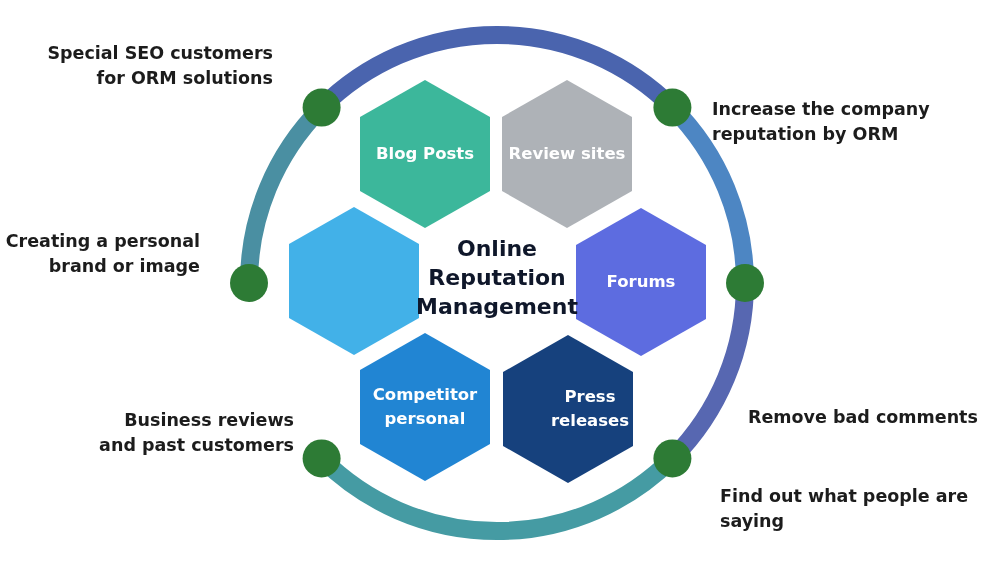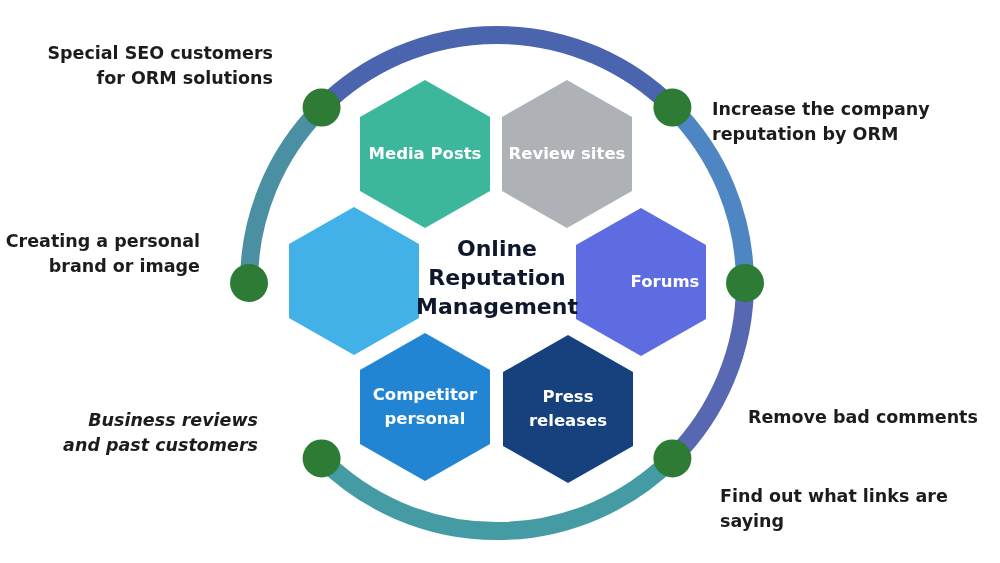--- a/index.html
+++ b/index.html
@@ -56,35 +56,35 @@
     <circle cx="249" cy="283" r="19" fill="#2d7b35"></circle>
 
     <polygon points="425,80 490,117 490,191 425,228 360,191 360,117" fill="#3cb79b"></polygon>
     <polygon points="567,80 632,117 632,191 567,228 502,191 502,117" fill="#aeb2b7"></polygon>
     <polygon points="354,207 419,244 419,318 354,355 289,318 289,244" fill="#42b1e8"></polygon>
     <polygon points="641,208 706,245 706,319 641,356 576,319 576,245" fill="#5d6ce0"></polygon>
     <polygon points="425,333 490,370 490,444 425,481 360,444 360,370" fill="#2185d3"></polygon>
     <polygon points="568,335 633,372 633,446 568,483 503,446 503,372" fill="#16417d"></polygon>
   </svg>
 
-  <div class="hex-label" style="left:360px;top:80px;">Media Posts</div>
+  <div class="hex-label" style="left:360px;top:80px;">Blog Posts</div>
   <div class="hex-label" style="left:502px;top:80px;">Review sites</div>
-  <div class="hex-label" style="left:576px;top:208px;padding-left:24px;">Forums</div>
+  <div class="hex-label" style="left:576px;top:208px;">Forums</div>
   <div class="hex-label" style="left:360px;top:333px;">Competitor
 personal</div>
-  <div class="hex-label" style="left:503px;top:335px;">Press releases</div>
+  <div class="hex-label" style="left:503px;top:335px;padding-left:22px;">Press releases</div>
 
   <div id="center-title">Online
 Reputation
 Management</div>
 
   <div class="callout right" style="right:727px;top:41px;">Special SEO customers
 for ORM solutions</div>
   <div class="callout left" style="left:712px;top:61px;">Increase the company
 reputation by ORM</div>
   <div class="callout right" style="right:800px;top:229px;">Creating a personal
 brand or image</div>
   <div class="callout left" style="left:748px;top:369px;">Remove bad comments</div>
-  <div class="callout right" style="right:742px;top:408px;font-style:italic;">Business reviews
+  <div class="callout right" style="right:706px;top:408px;">Business reviews
 and past customers</div>
-  <div class="callout left" style="left:720px;top:448px;">Find out what links are saying</div>
+  <div class="callout left" style="left:720px;top:448px;">Find out what people are saying</div>
 
 </div>
 
 </body></html>

